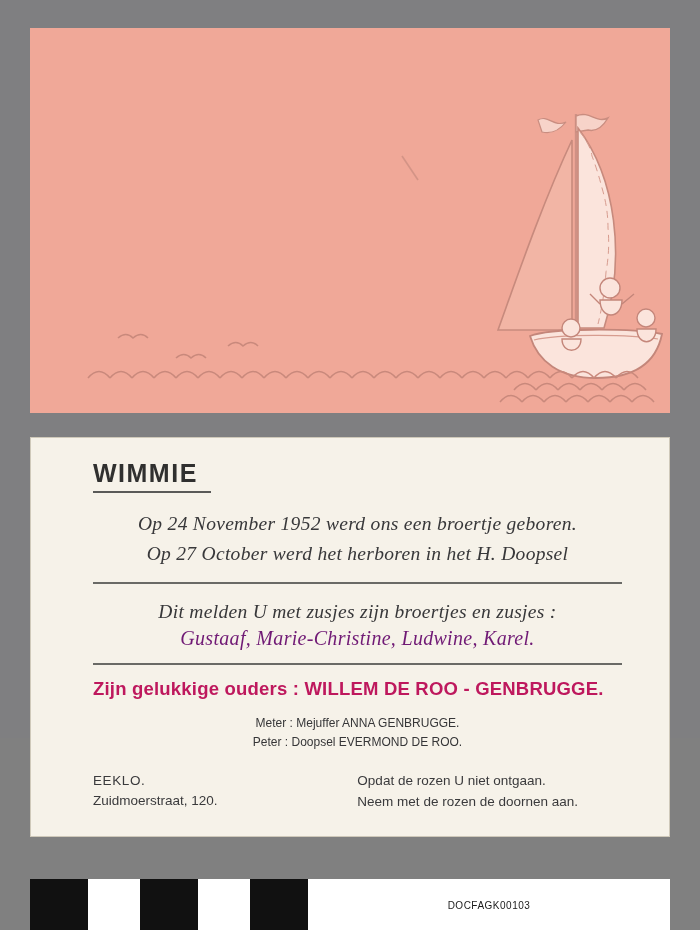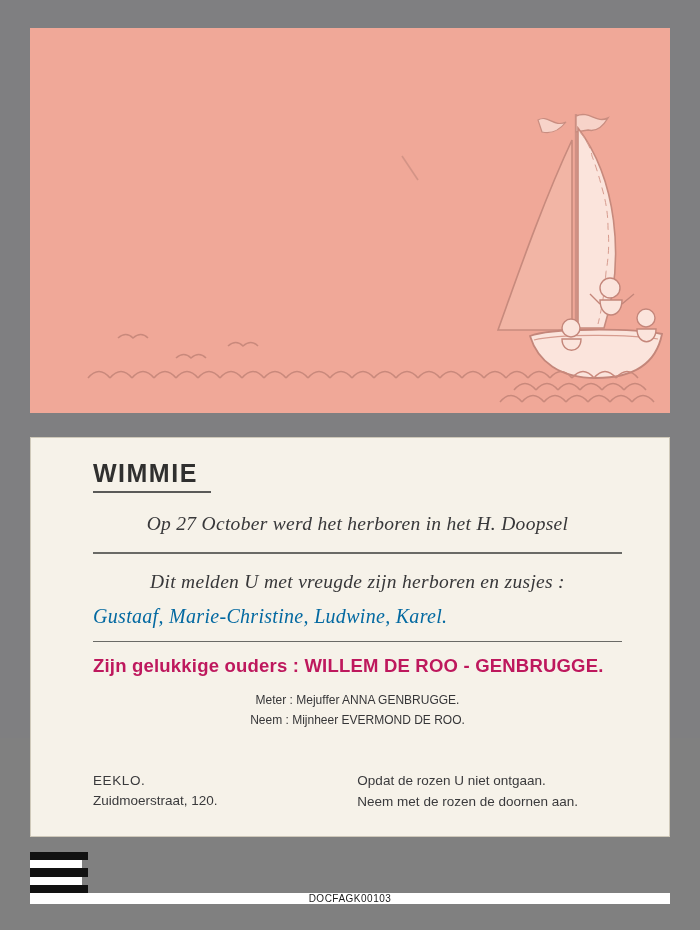--- a/index.html
+++ b/index.html
@@ -90,26 +90,26 @@
     white-space: nowrap;
   }
   .names-line .lead {
     font-style: italic;
     font-size: 19px;
   }
   .names-line .big {
     font-size: 22px;
   }
   .siblings {
-    text-align: left;
+    text-align: center;
     font-style: italic;
     font-size: 20px;
     letter-spacing: 0.3px;
-    color: #0369a1;
-    margin-top: 8px;
+    color: #701a75;
+    margin-top: 0;
     white-space: nowrap;
   }
   .parents {
     font-family: "Liberation Sans", sans-serif;
     font-weight: bold;
     font-size: 18.5px;
     letter-spacing: 0.2px;
     color: #be185d;
     white-space: nowrap;
   }
@@ -134,25 +134,24 @@
     color: #3a3a3c;
   }
   .footer .left div { line-height: 1.5; }
   .footer .left .city { letter-spacing: 0.6px; }
   .footer .right { text-align: left; line-height: 1.55; padding-right: 28px; }
 
   
   .strip {
     position: absolute;
     left: 30px;
-    top: 852px;
+    top: 879px;
     width: 640px;
     height: 52px;
     display: flex;
-    flex-direction: column;
   }
   .sw { height: 100%; }
   .strip .label {
     flex: 1;
     background: #ffffff;
     display: flex;
     align-items: center;
     justify-content: center;
     font-family: "Liberation Sans", sans-serif;
     font-size: 10px;
@@ -219,35 +218,36 @@
         <path d="M198,318 q8,-7 15,0 q8,-7 15,0"></path>
       </g>
     </svg>
   </div>
 
   <div class="card-text">
     <div class="inner">
       <div class="title">WIMMIE</div>
       <div class="rule-short"></div>
 
+      <div class="line-script">Op  24  November  1952  werd  ons  een  broertje  geboren.</div>
       <div class="line-script">Op  27  October  werd  het  herboren  in  het  H.  Doopsel</div>
 
 
       <div class="rule-full"></div>
 
-      <div class="line-script">Dit  melden  U  met  vreugde  zijn  herboren  en  zusjes :</div>
+      <div class="line-script">Dit  melden  U  met  zusjes  zijn  broertjes  en  zusjes :</div>
       <div class="siblings">Gustaaf,  Marie-Christine,  Ludwine,  Karel.</div>
 
       <div class="rule-full"></div>
 
       <div class="parents">Zijn  gelukkige  ouders :  WILLEM  DE ROO - GENBRUGGE.</div>
 
       <div class="godparents">
         <div>Meter :  Mejuffer  ANNA  GENBRUGGE.</div>
-        <div>Neem :  Mijnheer  EVERMOND  DE ROO.</div>
+        <div>Peter :  Doopsel  EVERMOND  DE ROO.</div>
       </div>
 
       <div class="footer">
         <div class="left">
           <div class="city">EEKLO.</div>
           <div>Zuidmoerstraat, 120.</div>
         </div>
         <div class="right">
           <div>Opdat de rozen U niet ontgaan.</div>
           <div>Neem met de rozen de doornen aan.</div>

